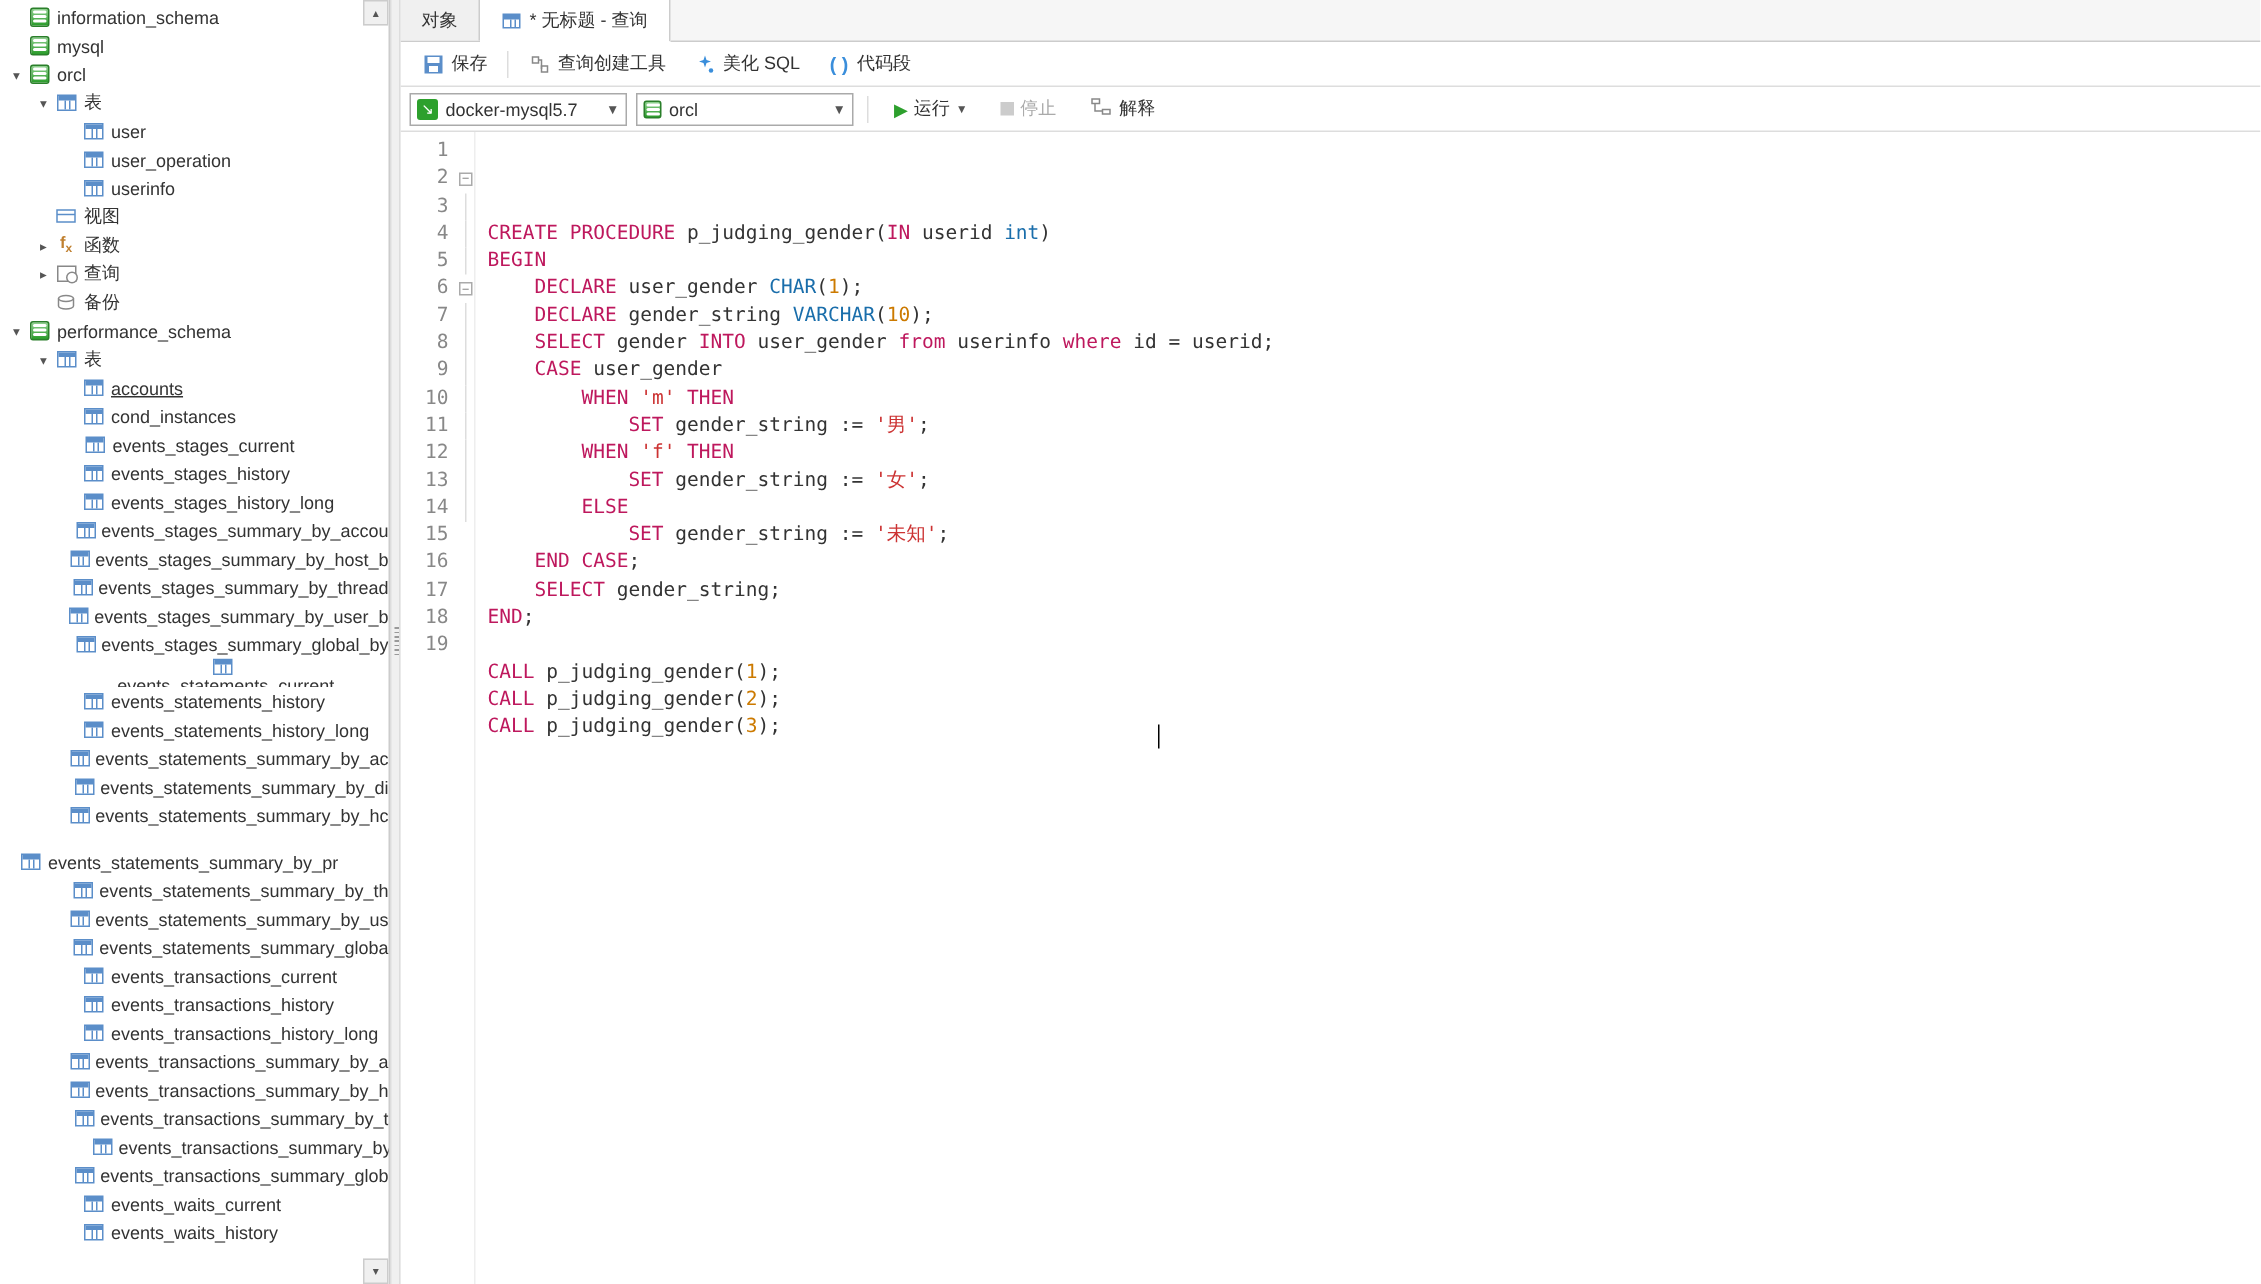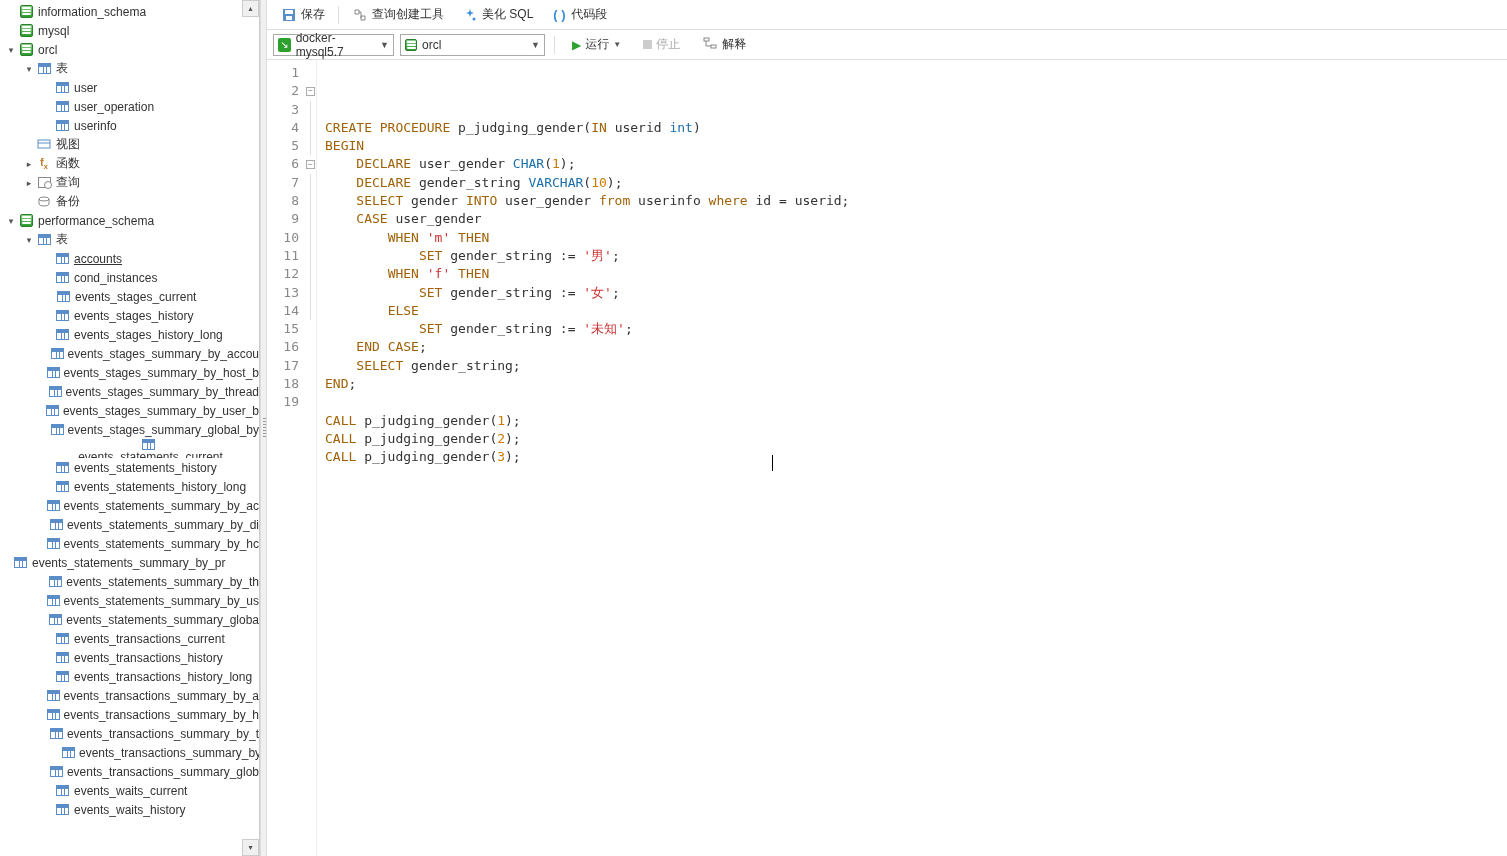--- a/index.html
+++ b/index.html
@@ -39,21 +39,21 @@
 .tab.active { background:#fff; border-bottom:1px solid #fff; margin-bottom:-1px; }
 .tab .tab-icon { width:14px; height:14px; display:inline-flex; align-items:center; justify-content:center; }
 
 .toolbar { display:flex; align-items:center; height:30px; border-bottom:1px solid #ddd; padding:0 6px; gap:2px; }
 .tool { display:flex; align-items:center; gap:4px; padding:3px 8px; cursor:pointer; border-radius:2px; }
 .tool .ticon { width:16px; height:16px; display:inline-flex; align-items:center; justify-content:center; }
 .sep { width:1px; height:18px; background:#ddd; margin:0 3px; }
 
 .conn-row { display:flex; align-items:center; height:30px; border-bottom:1px solid #ddd; padding:0 6px; gap:6px; }
 .combo { display:flex; align-items:center; border:1px solid #aaa; height:22px; background:#fff; padding:0 4px; gap:5px; cursor:pointer; }
-.combo.conn { width:121px; }
+.combo.conn { width:145px; }
 .combo.db { width:145px; }
 .combo .caret { margin-left:auto; font-size:9px; color:#555; }
 .conn-icon { width:14px; height:14px; background:#2da02d; border-radius:2px; display:flex; align-items:center; justify-content:center; }
 .conn-icon::before { content:"↘"; color:#fff; font-size:10px; transform:rotate(0deg); }
 
 .run-btn { display:flex; align-items:center; gap:4px; padding:2px 8px; cursor:pointer; }
 .run-btn .play { color:#2da02d; }
 .run-btn .caret-sm { font-size:8px; color:#555; }
 .stop-btn { display:flex; align-items:center; gap:4px; padding:2px 8px; color:#aaa; }
 .stop-btn .square { width:9px; height:9px; background:#ccc; }
@@ -62,21 +62,21 @@
 
 .editor { flex:1; display:flex; font-family:Consolas,Monaco,monospace; font-size:13px; line-height:18.3px; background:#fff; overflow:hidden; }
 .gutter { width:38px; text-align:right; color:#888; padding:4px 6px 0 0; background:#fff; user-select:none; }
 .gutter div { height:18.3px; }
 .fold { width:12px; padding-top:4px; border-right:1px solid #eee; }
 .fold div { height:18.3px; display:flex; align-items:center; justify-content:center; font-size:9px; color:#888; position:relative; }
 .fold .fold-line::before { content:""; position:absolute; left:5px; top:0; bottom:0; width:1px; background:#ddd; }
 .fold .fold-box { width:9px; height:9px; border:1px solid #aaa; background:#fff; display:flex; align-items:center; justify-content:center; font-size:8px; line-height:1; z-index:1; }
 .code { flex:1; padding:4px 0 0 8px; white-space:pre; position:relative; }
 .code .line { height:18.3px; }
-.kw { color:#a16207; }
+.kw { color:#be185d; }
 .type { color:#1a6eab; }
 .str { color:#cc3333; }
 .num { color:#cc7a00; }
 .ident { color:#333; }
 .paren { color:#333; }
 .cursor-caret { position:absolute; width:1px; height:16px; background:#000; left:455px; top:395px; }
 
 
 .ticon svg { width:16px; height:16px; }
 </style>
@@ -290,21 +290,21 @@
           </span>
           <span class="label">events_statements_summary_by_di</span>
         </div>
         <div class="tree-item" style="padding-left: 42px;">
           <span class="arrow none"></span>
           <span class="icon">
             <span class="icon-table"></span>
           </span>
           <span class="label">events_statements_summary_by_hc</span>
         </div>
-        <div class="tree-item" style="">
+        <div class="tree-item" style=" margin-top: 12px;">
           <span class="arrow none"></span>
           <span class="icon">
             <span class="icon-table"></span>
           </span>
           <span class="label">events_statements_summary_by_pr</span>
         </div>
         <div class="tree-item" style="padding-left: 46px;">
           <span class="arrow none"></span>
           <span class="icon">
             <span class="icon-table"></span>
@@ -396,20 +396,31 @@
           <span class="label">events_waits_history</span>
         </div>
       </div>
     <div class="scroll-down">▾</div>
   </div>
 
   <div class="vsplit"></div>
 
   <div class="main">
 
+    <div class="tabs">
+      <div class="tab">
+        <span>对象</span>
+      </div>
+      <div class="tab active">
+        <span class="tab-icon">
+            <span class="icon-table" style="width:12px;height:10px;"></span>
+          </span>
+        <span>* 无标题 - 查询</span>
+      </div>
+    </div>
 
     <div class="toolbar">
       <div class="tool">
         <span class="ticon">
             <svg viewBox="0 0 16 16">
               <rect x="2" y="2" width="12" height="12" fill="#5b8ec9"></rect>
               <rect x="4" y="3" width="8" height="4" fill="#fff"></rect>
               <rect x="5" y="9" width="6" height="4" fill="#fff"></rect>
             </svg>
           </span>

